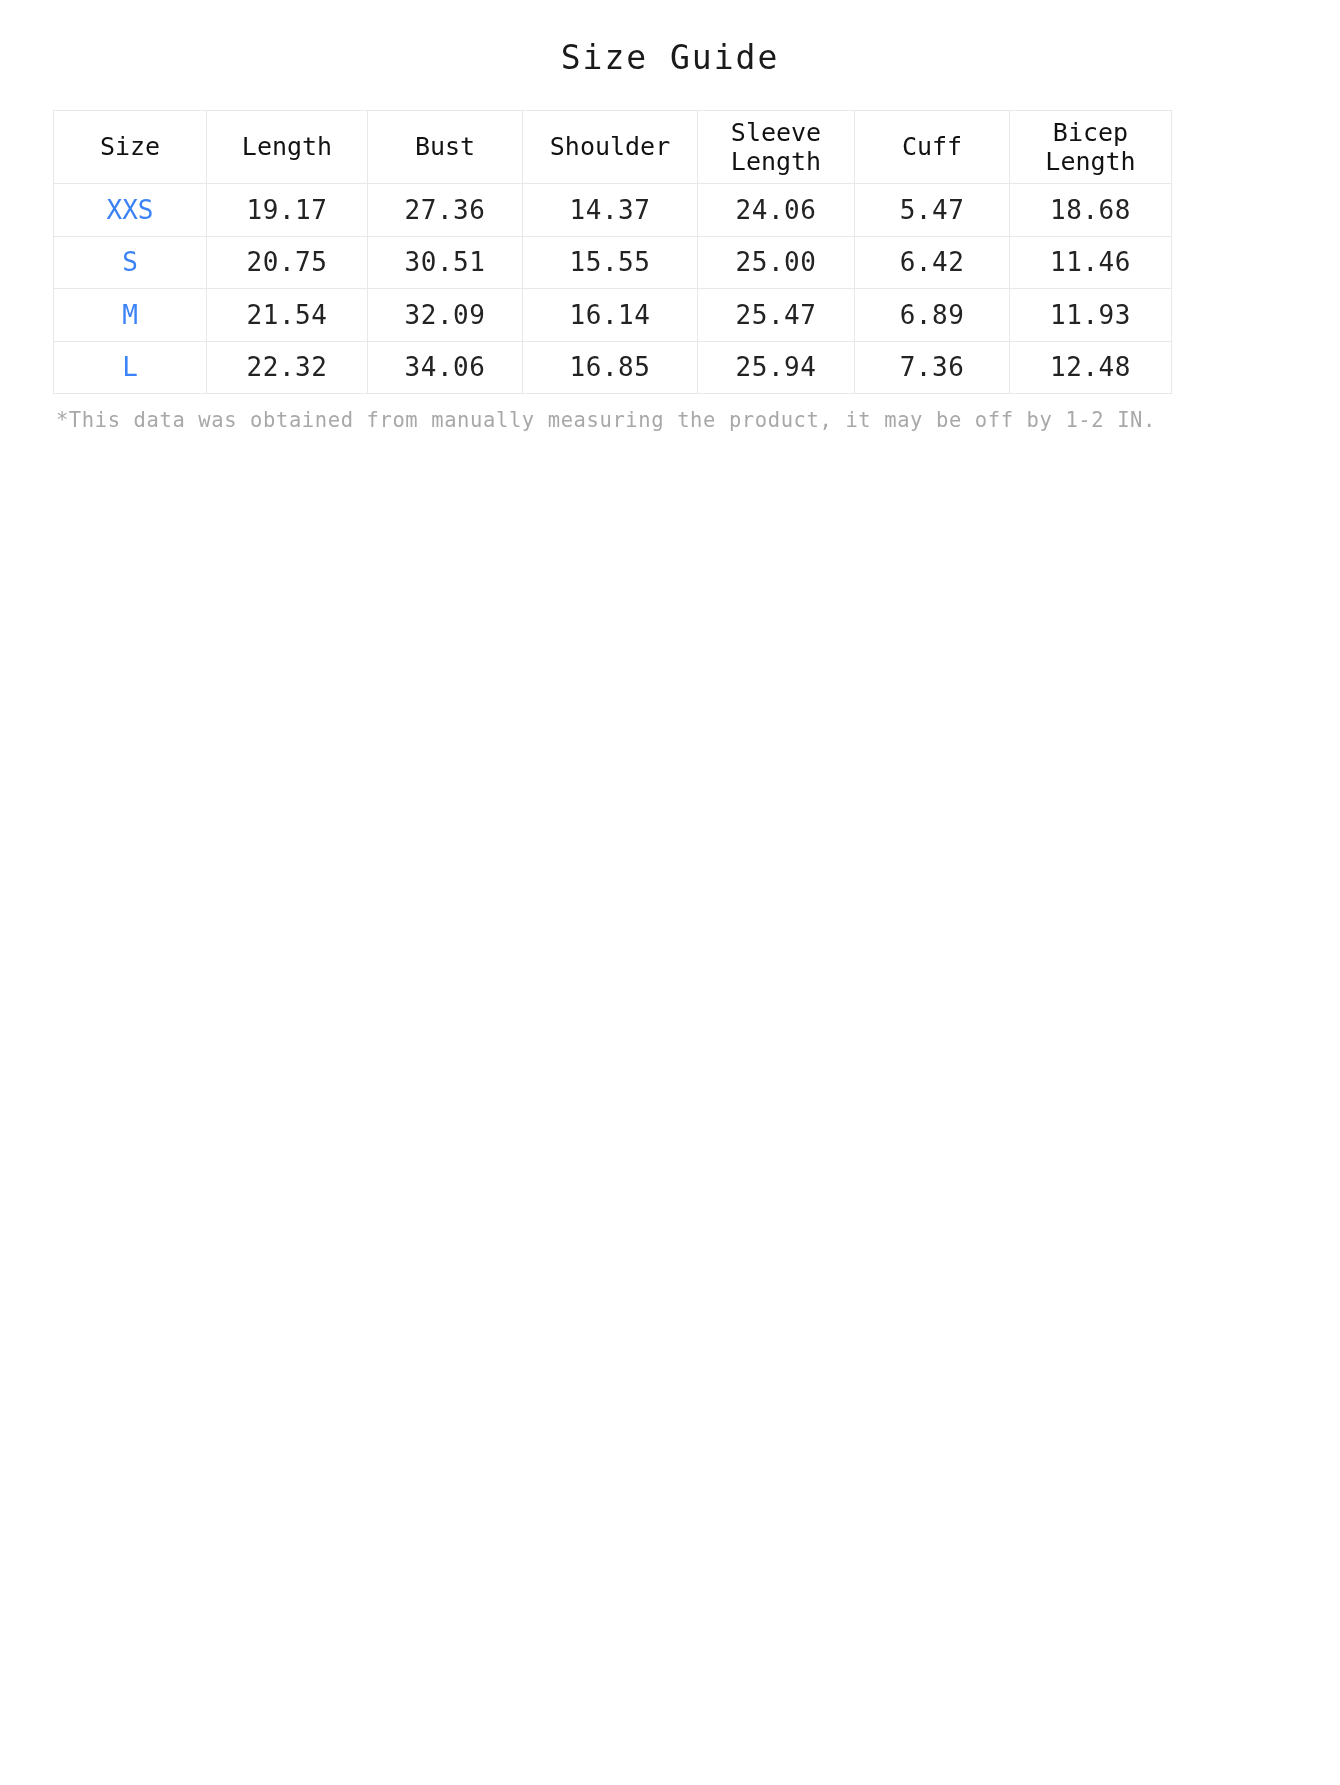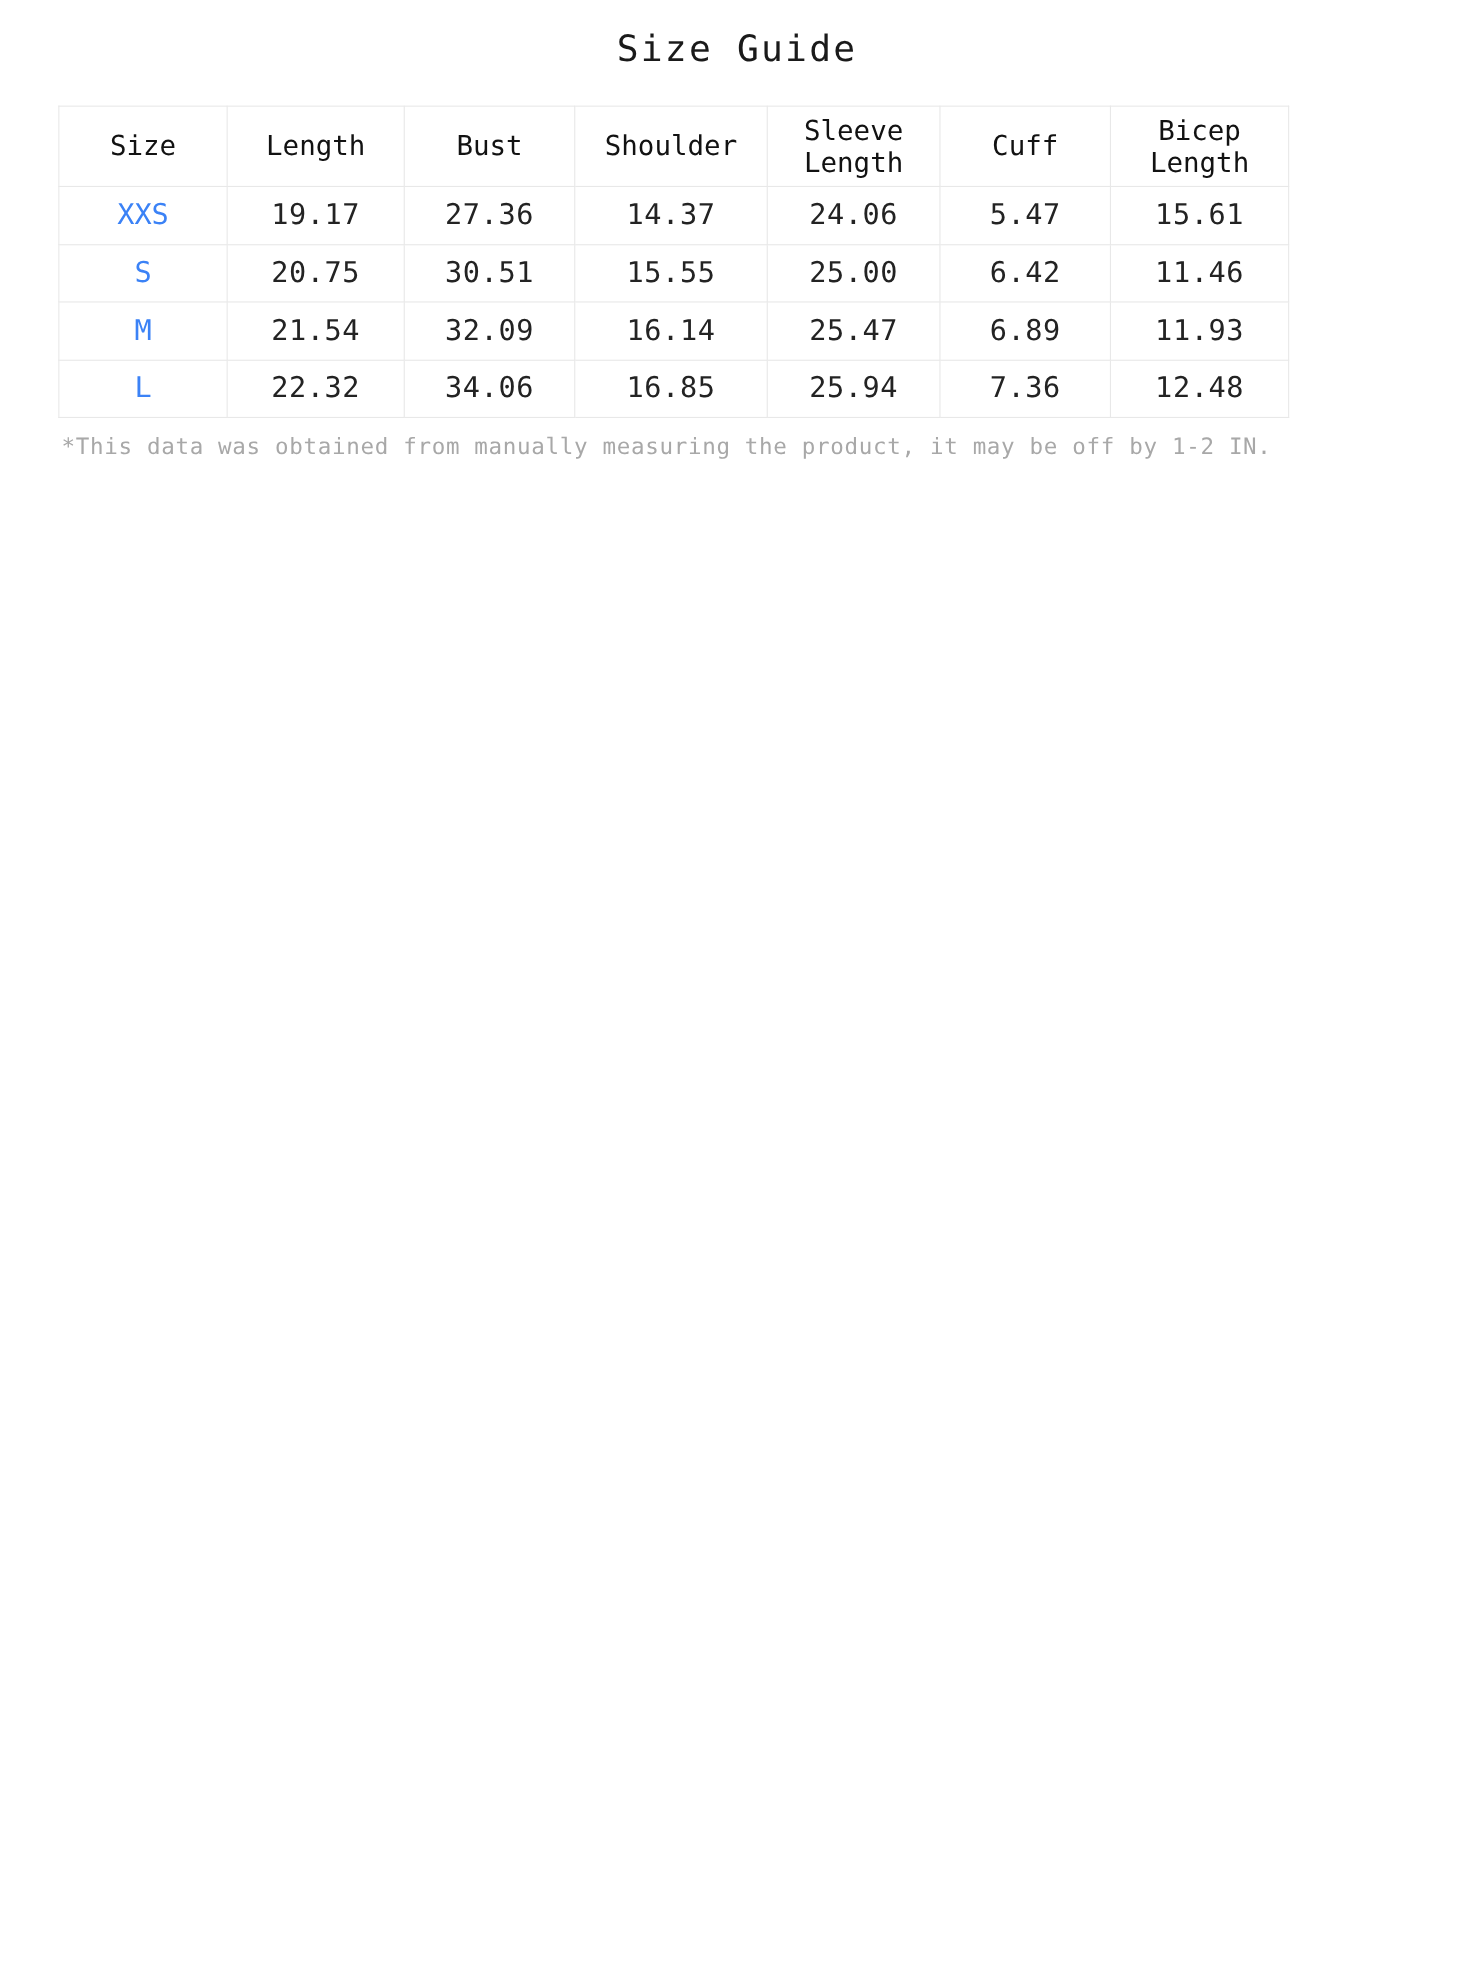--- a/index.html
+++ b/index.html
@@ -21,21 +21,21 @@
     padding: 0;
     position: relative;
   }
   .title {
     text-align: center;
     font-size: 33px;
     font-weight: 400;
     letter-spacing: 2px;
     color: #1a1a1a;
     margin: 0;
-    padding-top: 24px;
+    padding-top: 38px;
     padding-bottom: 0;
     font-family: "DejaVu Sans Mono", "Liberation Mono", monospace;
   }
   .table-wrap {
     margin: 0 auto;
     width: 1118px;
     margin-left: 38px;
     margin-top: 33px;
     padding-left: 15px;
   }
@@ -136,21 +136,21 @@
         </tr>
       </thead>
       <tbody>
         <tr>
           <td class="size-cell">XXS</td>
           <td>19.17</td>
           <td>27.36</td>
           <td>14.37</td>
           <td>24.06</td>
           <td>5.47</td>
-          <td>15.61</td>
+          <td>18.68</td>
         </tr>
         <tr>
           <td class="size-cell">S</td>
           <td>20.75</td>
           <td>30.51</td>
           <td>15.55</td>
           <td>25.00</td>
           <td>6.42</td>
           <td>11.46</td>
         </tr>

